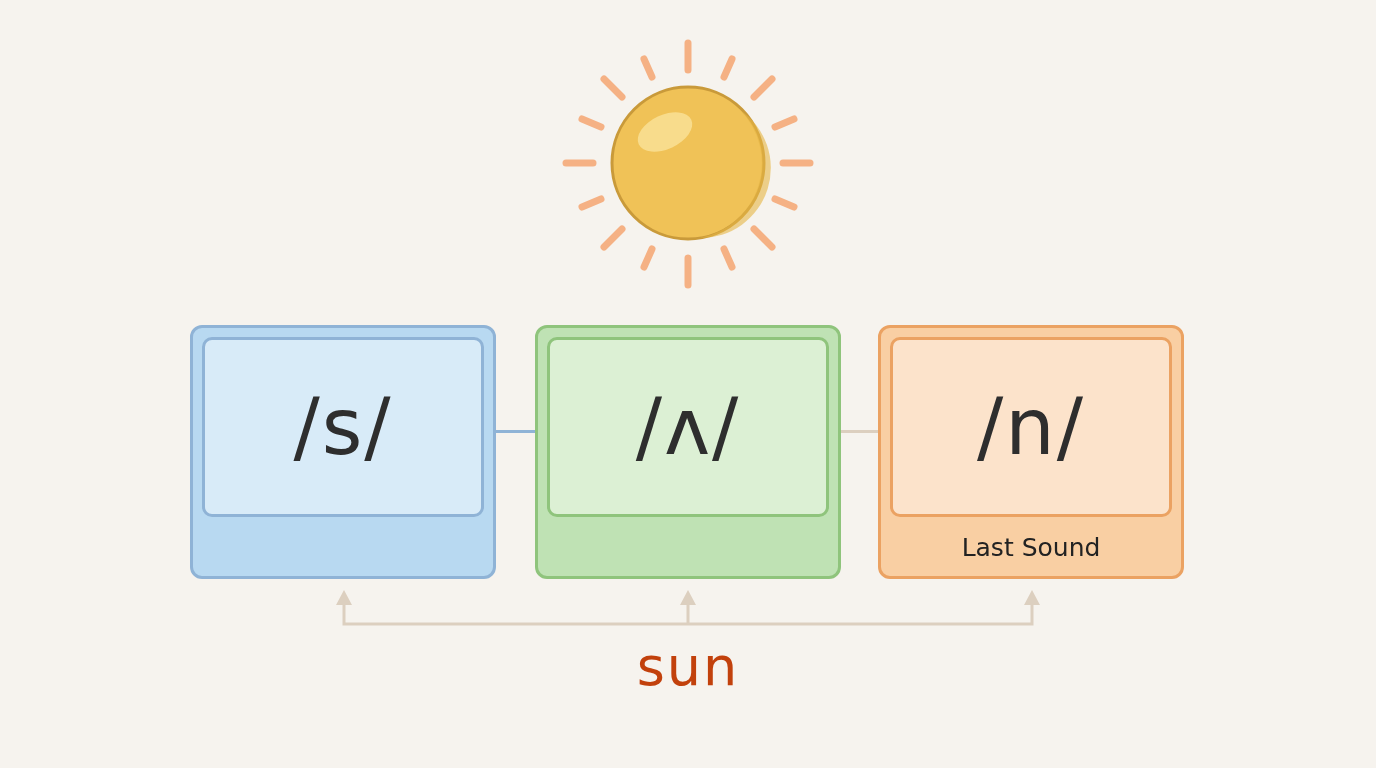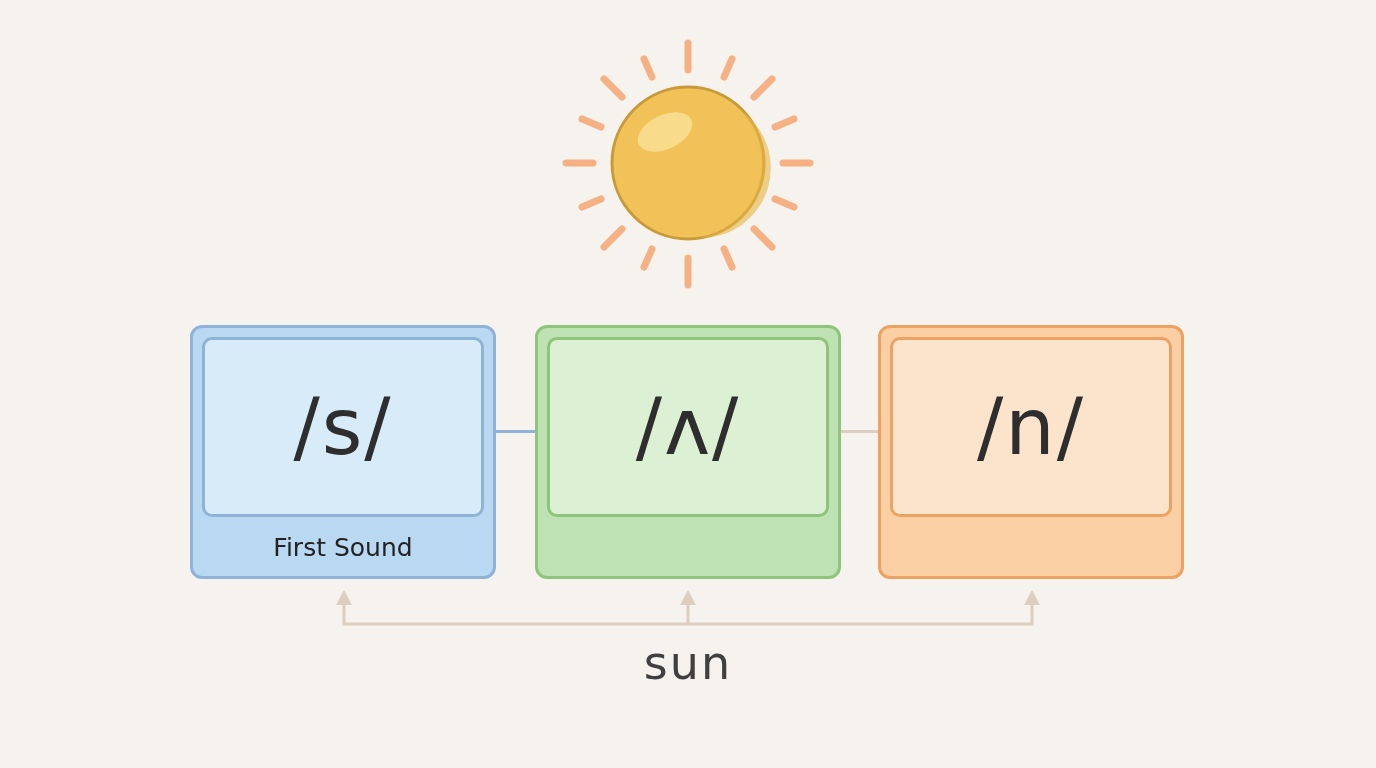--- a/index.html
+++ b/index.html
@@ -33,21 +33,21 @@
   .card-middle { left: 535px; background: #bfe2b4; border-color: #8fc47c; }
   .card-middle .inner { background: #dcf0d4; border-color: #8fc47c; }
   .card-last { left: 878px; background: #f9cfa3; border-color: #eba262; }
   .card-last .inner { background: #fce3cb; border-color: #eba262; }
   .connector { position: absolute; top: 430px; height: 3px; }
   .conn-1 { left: 496px; width: 39px; background: #8fb3d6; }
   .conn-2 { left: 841px; width: 37px; background: #dccfbf; }
   .tree { position: absolute; left: 0; top: 0; width: 1376px; height: 768px; pointer-events: none; }
   .word {
     position: absolute; left: 0; right: 0; top: 640px; text-align: center;
-    font-size: 46px; color: #404040; letter-spacing: 2px; line-height: 1;
+    font-size: 54px; color: #c2410c; letter-spacing: 2px; line-height: 1;
   }
 </style>
 </head>
 <body>
 
 <svg class="sun" viewBox="0 0 1376 768">
   <g stroke="#f5b184" stroke-width="7" stroke-linecap="round">
     <line x1="688" y1="43" x2="688" y2="70"></line>
     <line x1="688" y1="258" x2="688" y2="285"></line>
     <line x1="566" y1="163" x2="593" y2="163"></line>
@@ -67,33 +67,33 @@
   </g>
   <circle cx="688" cy="163" r="76" fill="#f0c257" stroke="#c99a3a" stroke-width="3"></circle>
   <path d="M 740 110 A 76 76 0 0 1 700 238 A 70 70 0 0 0 740 110 Z" fill="#e6b545" opacity="0.6"></path>
   <ellipse cx="665" cy="132" rx="29" ry="17" transform="rotate(-25 665 132)" fill="#f8dc8c"></ellipse>
 </svg>
 
 <div class="card card-first">
   <div class="inner">
     <span class="phoneme">/s/</span>
   </div>
-  <div class="label">First Sound</div>
 </div>
 <div class="connector conn-1"></div>
 <div class="card card-middle">
   <div class="inner">
     <span class="phoneme">/ʌ/</span>
   </div>
 </div>
 <div class="connector conn-2"></div>
 <div class="card card-last">
   <div class="inner">
     <span class="phoneme">/n/</span>
   </div>
+  <div class="label">Last Sound</div>
 </div>
 
 <svg class="tree" viewBox="0 0 1376 768">
   <g stroke="#dccfbf" stroke-width="3" fill="none">
     <polyline points="344,600 344,624 1032,624 1032,600"></polyline>
     <line x1="688" y1="600" x2="688" y2="624"></line>
   </g>
   <g fill="#dccfbf">
     <polygon points="344,590 336,605 352,605"></polygon>
     <polygon points="688,590 680,605 696,605"></polygon>

